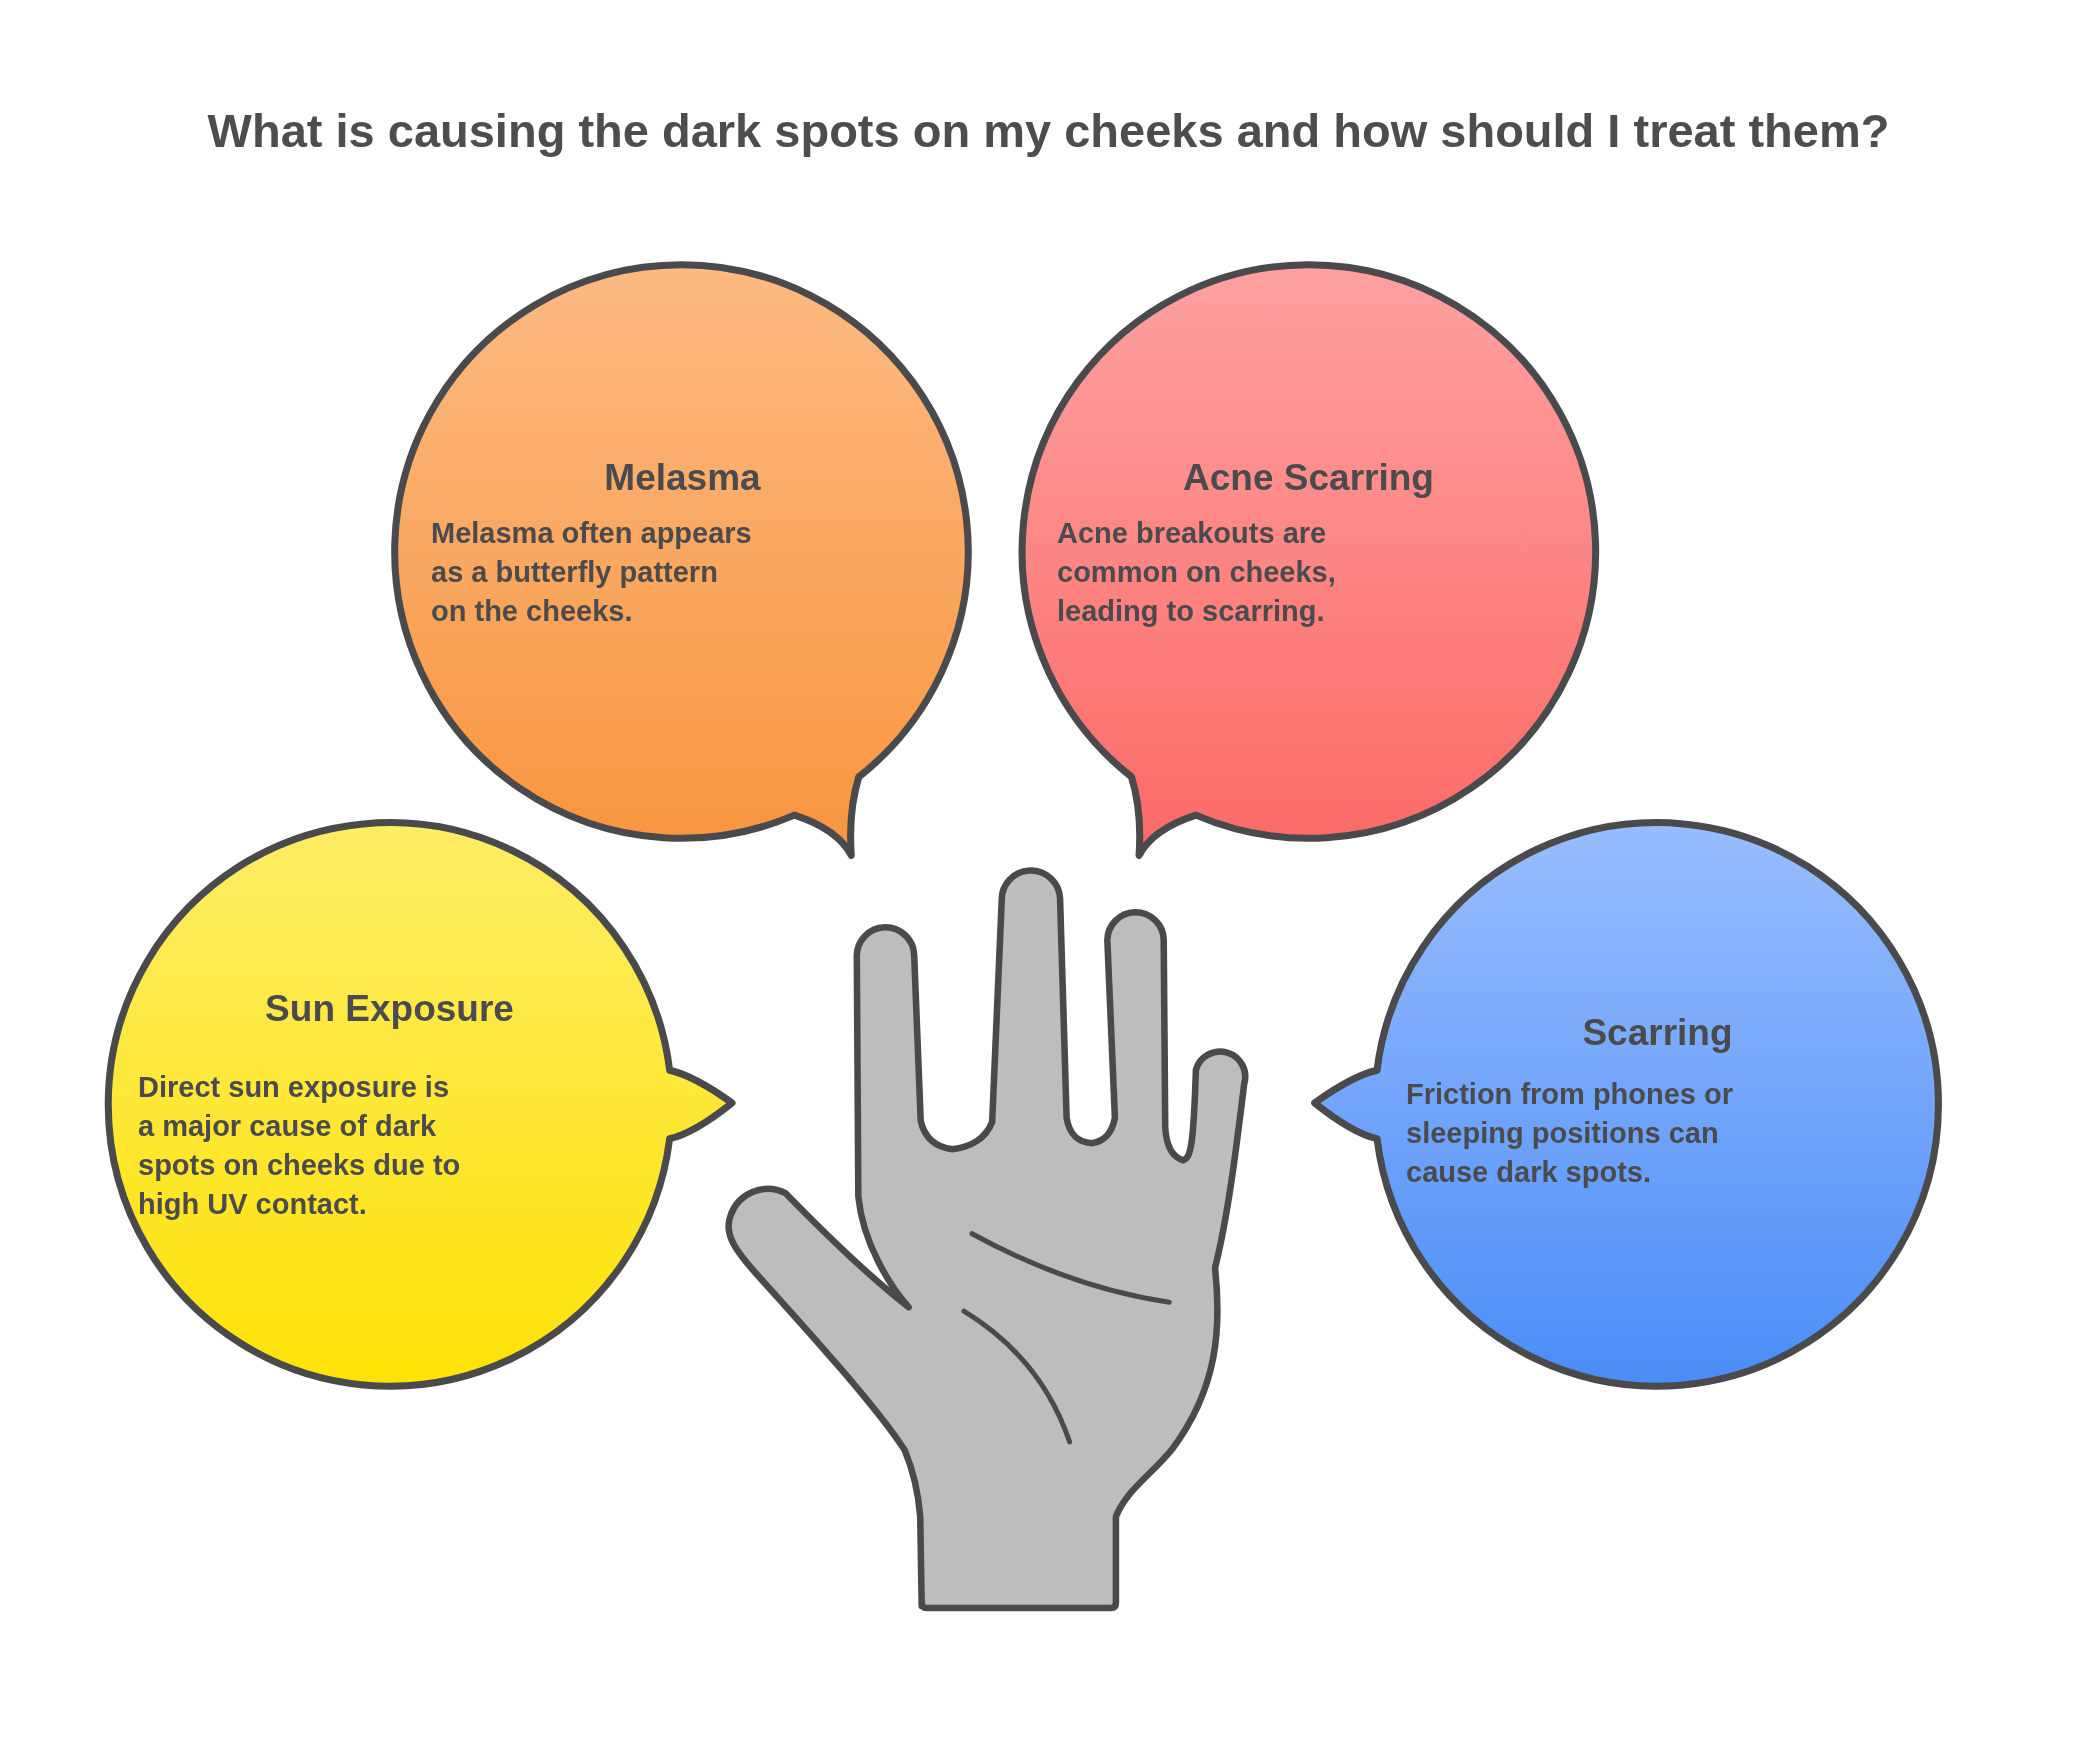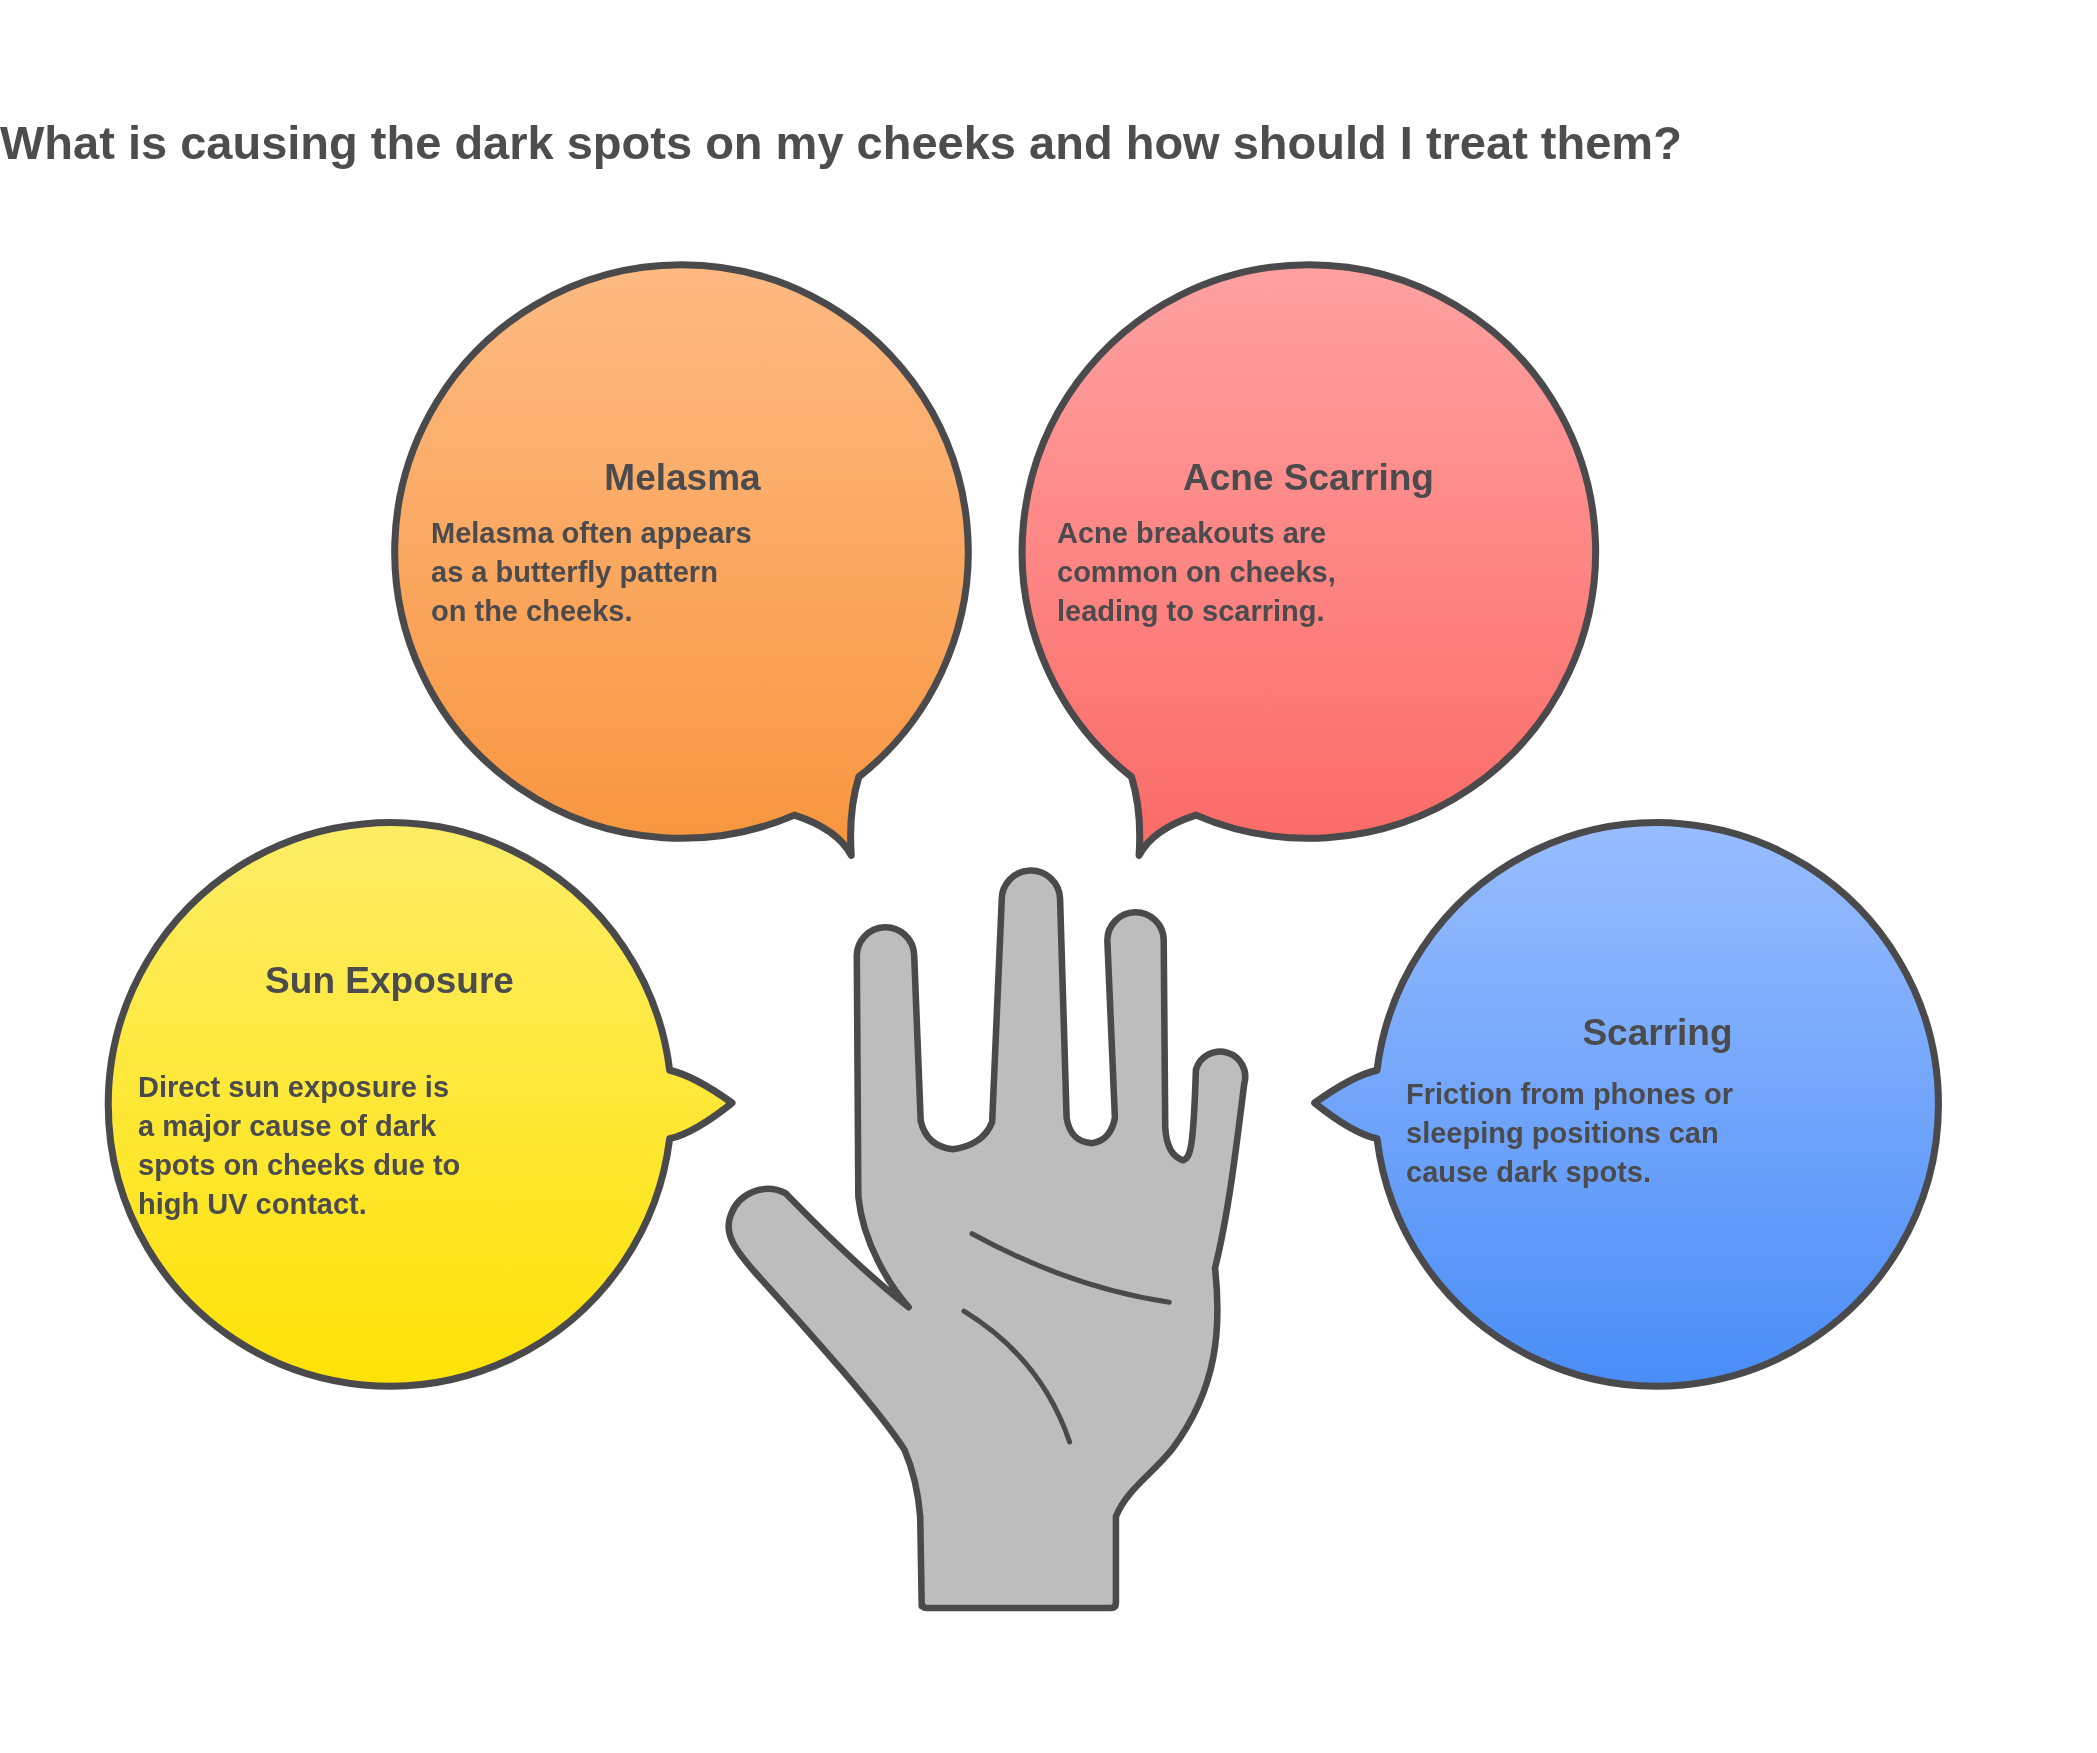--- a/index.html
+++ b/index.html
@@ -18,26 +18,25 @@
   #scene-svg {
     position: absolute;
     left: 0;
     top: 0;
   }
   .page-title {
     position: absolute;
     left: 0;
     top: 103px;
     width: 2097px;
-    text-align: left;
+    text-align: center;
     font-size: 47px;
     font-weight: bold;
     color: #4d4d4f;
     letter-spacing: 0px;
-    margin-top: 12px;
   }
   .bubble-heading {
     position: absolute;
     width: 503px;
     text-align: center;
     font-size: 37px;
     line-height: 45px;
     font-weight: bold;
     color: #4b4b4e;
   }
@@ -48,21 +47,21 @@
     font-size: 29px;
     line-height: 39px;
     font-weight: bold;
     color: #4b4b4e;
     white-space: pre-line;
   }
   .h-melasma { left: 431px;  top: 455px;  }
   .b-melasma { left: 431px;  top: 514px; }
   .h-acne    { left: 1057px; top: 455px;  }
   .b-acne    { left: 1057px; top: 514px; }
-  .h-sun     { left: 138px;  top: 958px; }
+  .h-sun     { left: 138px;  top: 986px; }
   .b-sun     { left: 138px;  top: 1068px; }
   .h-friction{ left: 1406px; top: 1010px; }
   .b-friction{ left: 1406px; top: 1068px; margin-top: 7px; }
 </style>
 </head>
 <body>
 
 <div id="canvas">
 
   <svg id="scene-svg" width="2097" height="1753" viewBox="0 0 4168 3484">

